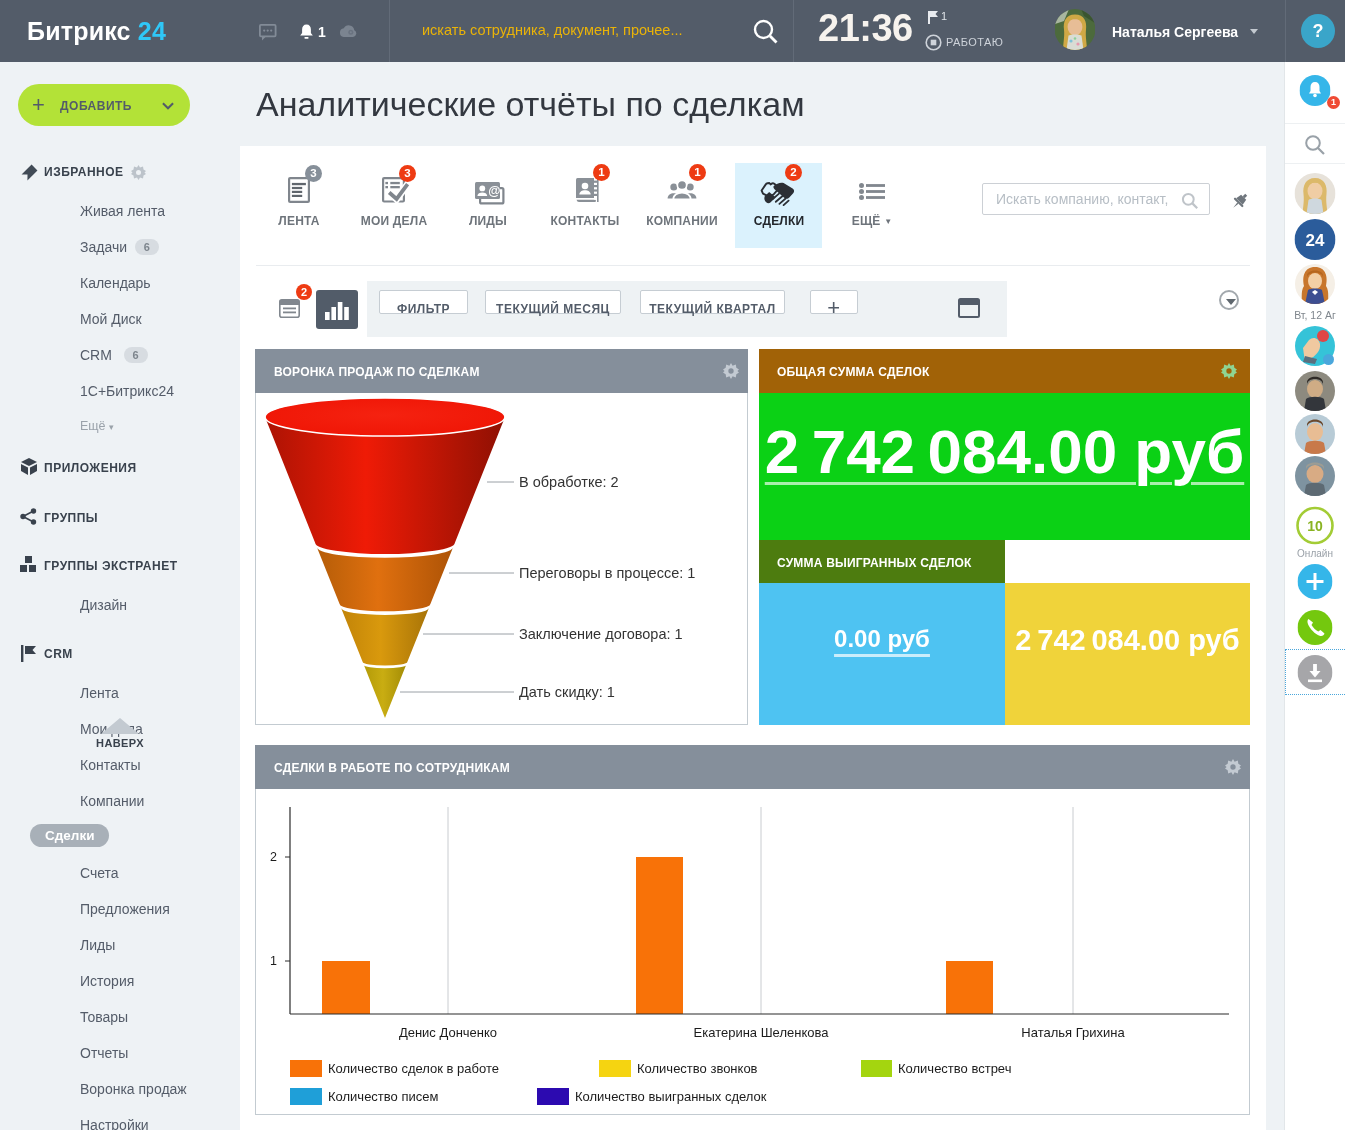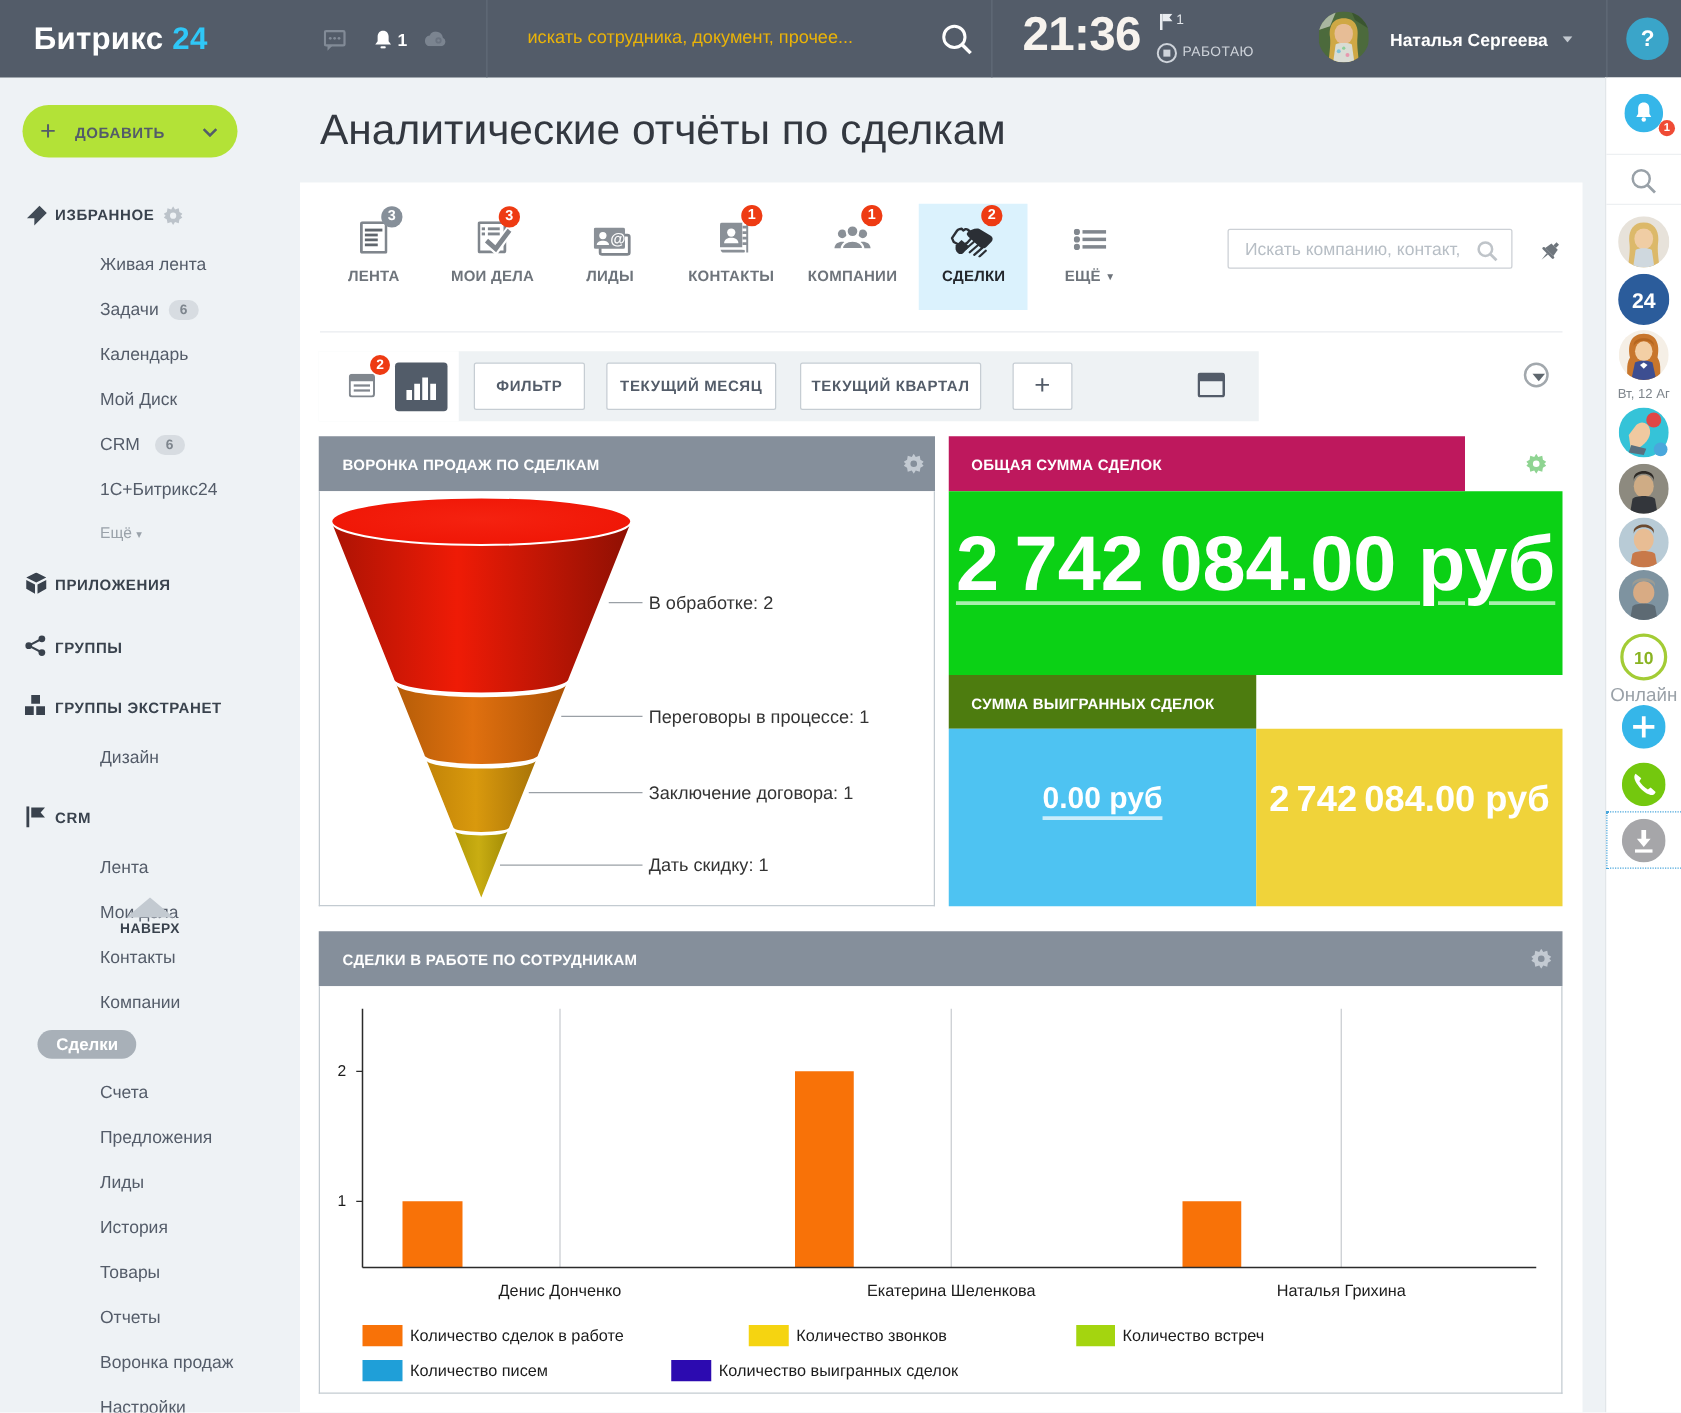--- a/index.html
+++ b/index.html
@@ -43,28 +43,28 @@
 .tbadge.red { background:#ee3b13; }
 .tbadge.gray { background:#868f99; }
 #tabsearch { position:absolute; left:742px; top:37px; width:228px; height:32px; border:1px solid #ccd0d5; border-radius:2px; background:#fff; }
 #tabsearch .ph { position:absolute; left:13px; top:7px; font-size:14px; color:#b7bec5; }
 #tabline { position:absolute; left:16px; top:119px; width:994px; height:1px; background:#e9ecef; }
 
 
 #toolbar { position:absolute; left:15px; top:135px; width:752px; height:56px; background:#eef2f4; }
 #togglewrap { position:absolute; left:0; top:0; width:112px; height:56px; background:#fff; }
 #chartbtn { position:absolute; left:61px; top:9px; width:42px; height:39px; background:#525c69; border-radius:3px; }
-.tbtn { position:absolute; top:9px; height:38px; background:#fff; border:1px solid #c6cdd3; border-radius:2px; font-size:12px; font-weight:bold; color:#535c69; letter-spacing:0.5px; text-align:center; }
+.tbtn { position:absolute; top:9px; height:24px; background:#fff; border:1px solid #c6cdd3; border-radius:2px; font-size:12px; font-weight:bold; color:#535c69; letter-spacing:0.5px; text-align:center; }
 #circ-chev { position:absolute; left:979px; top:144px; width:20px; height:20px; border:2px solid #a2a8ad; border-radius:50%; }
 #circ-chev:after { content:""; position:absolute; left:5px; top:7px; width:0; height:0; border-left:5px solid transparent; border-right:5px solid transparent; border-top:6px solid #5f676e; }
 #w-funnel { position:absolute; left:15px; top:203px; width:493px; height:376px; }
 #w-funnel .hd { position:absolute; left:0; top:0; width:493px; height:44px; background:#858f9b; }
 #w-funnel .bd { position:absolute; left:0; top:44px; width:493px; height:332px; background:#fff; border:1px solid #c3cbd1; border-top:none; }
 #w-sum { position:absolute; left:519px; top:203px; width:491px; height:376px; }
-#w-sum .hd { position:absolute; left:0; top:0; width:413px; height:44px; background:#be185d; }
+#w-sum .hd { position:absolute; left:0; top:0; width:491px; height:44px; background:#a16207; }
 #w-sum .bd { position:absolute; left:0; top:44px; width:491px; height:147px; background:#0bd115; }
 #w-sum .big { position:absolute; left:0; top:23px; width:491px; text-align:center; font-size:62px; font-weight:bold; color:#fff; text-decoration:underline; text-decoration-thickness:3px; text-underline-offset:9px; text-decoration-color:rgba(255,255,255,0.65); }
 #w-blue { position:absolute; left:0; top:191px; width:246px; height:185px; }
 #w-blue .hd { width:246px; height:43px; background:#4d7c0f; position:absolute;text-decoration:underline; }
 #w-blue .bd { position:absolute; top:43px; width:246px; height:142px; background:#4ec3f2; }
 #w-yel { position:absolute; left:246px; top:191px; width:245px; height:185px; }
 #w-yel .hd { width:245px; height:43px; background:#c9a91d; position:absolute; }
 #w-yel .bd { position:absolute; top:43px; width:245px; height:142px; background:#f0d33a; }
 .midnum { position:absolute; width:100%; text-align:center; color:#fff; font-weight:bold; }
 
@@ -594,21 +594,21 @@
           <ellipse cx="20" cy="18" rx="8.5" ry="9" fill="#d8ab84"></ellipse>
           <path d="M11 14 C11 7 29 7 29 14 L29 11 C28 5 12 5 11 11 Z" fill="#9c9c94"></path>
           <path d="M11 29 C14 26 26 26 29 29 L31 40 L9 40 Z" fill="#5d6a73"></path>
         </g>
       </svg></div>
 
   <div class="rit" style="top:444px"><svg width="39" height="39" viewBox="0 0 39 39">
         <circle cx="19.5" cy="19.5" r="17.5" fill="#fff" stroke="#a3cc35" stroke-width="2.6"></circle>
         <text x="19.5" y="25" text-anchor="middle" font-family="Liberation Sans" font-size="14" font-weight="bold" fill="#89b322">10</text>
       </svg></div>
-  <div class="rit" style="top:486px;font-size:15px;color:#9aa1a8">Онлайн</div>
+  <div class="rit" style="top:486px;font-size:10px;color:#9aa1a8">Онлайн</div>
 
   <div class="rit" style="top:502px"><svg width="35" height="35" viewBox="0 0 35 35">
         <circle cx="17.5" cy="17.5" r="17.5" fill="#35b6e9"></circle>
         <path d="M17.5 9 L17.5 26 M9 17.5 L26 17.5" stroke="#fff" stroke-width="3"></path>
       </svg></div>
 
   <div class="rit" style="top:548px"><svg width="35" height="35" viewBox="0 0 35 35">
         <circle cx="17.5" cy="17.5" r="17.5" fill="#74c80e"></circle>
         <path d="M11 9 C9.5 10.5 9.5 13 12 17 C14.5 21 19 25 23 26 C25 26.5 26.5 25 27 23.5 L23 20 L20.8 21.5 C18 20 15.5 17.5 14 15 L15.5 12.5 Z" fill="#fff"></path>
       </svg></div>

